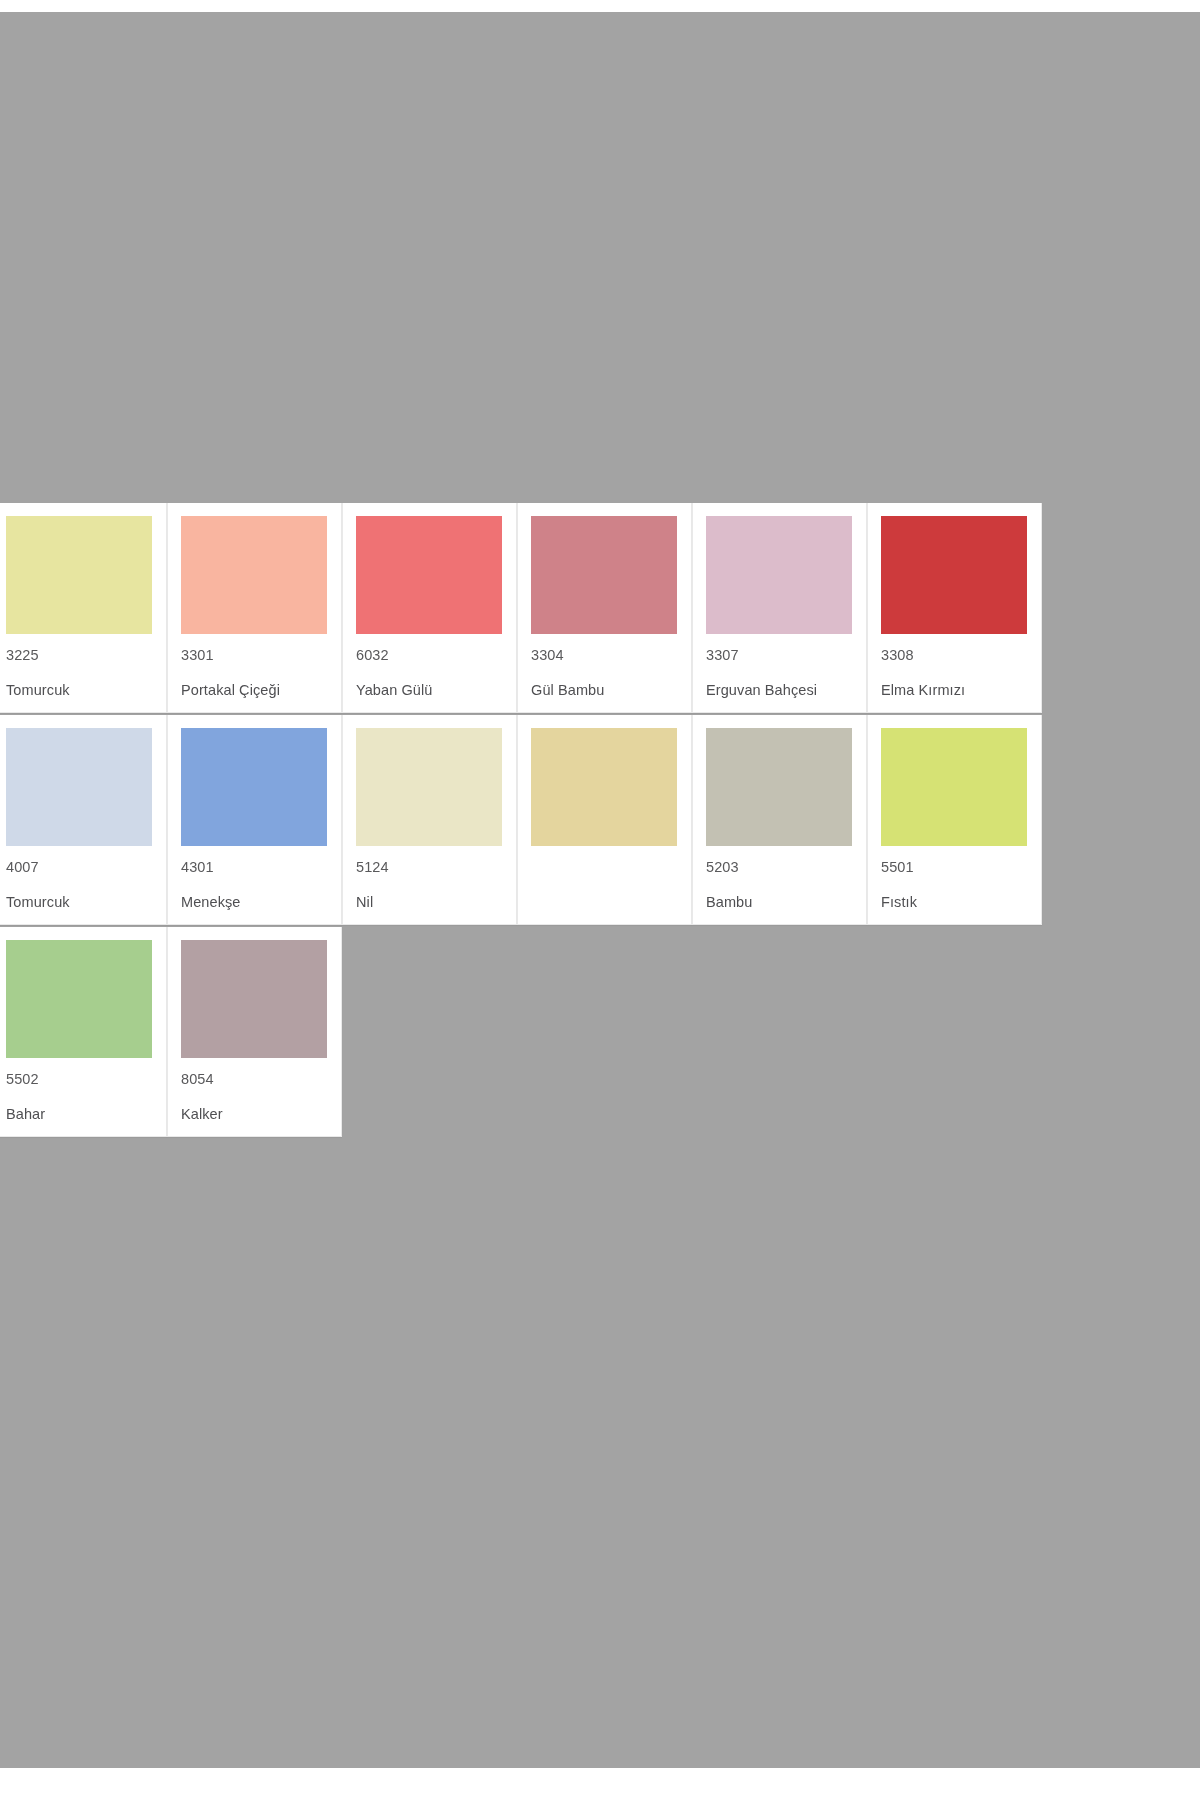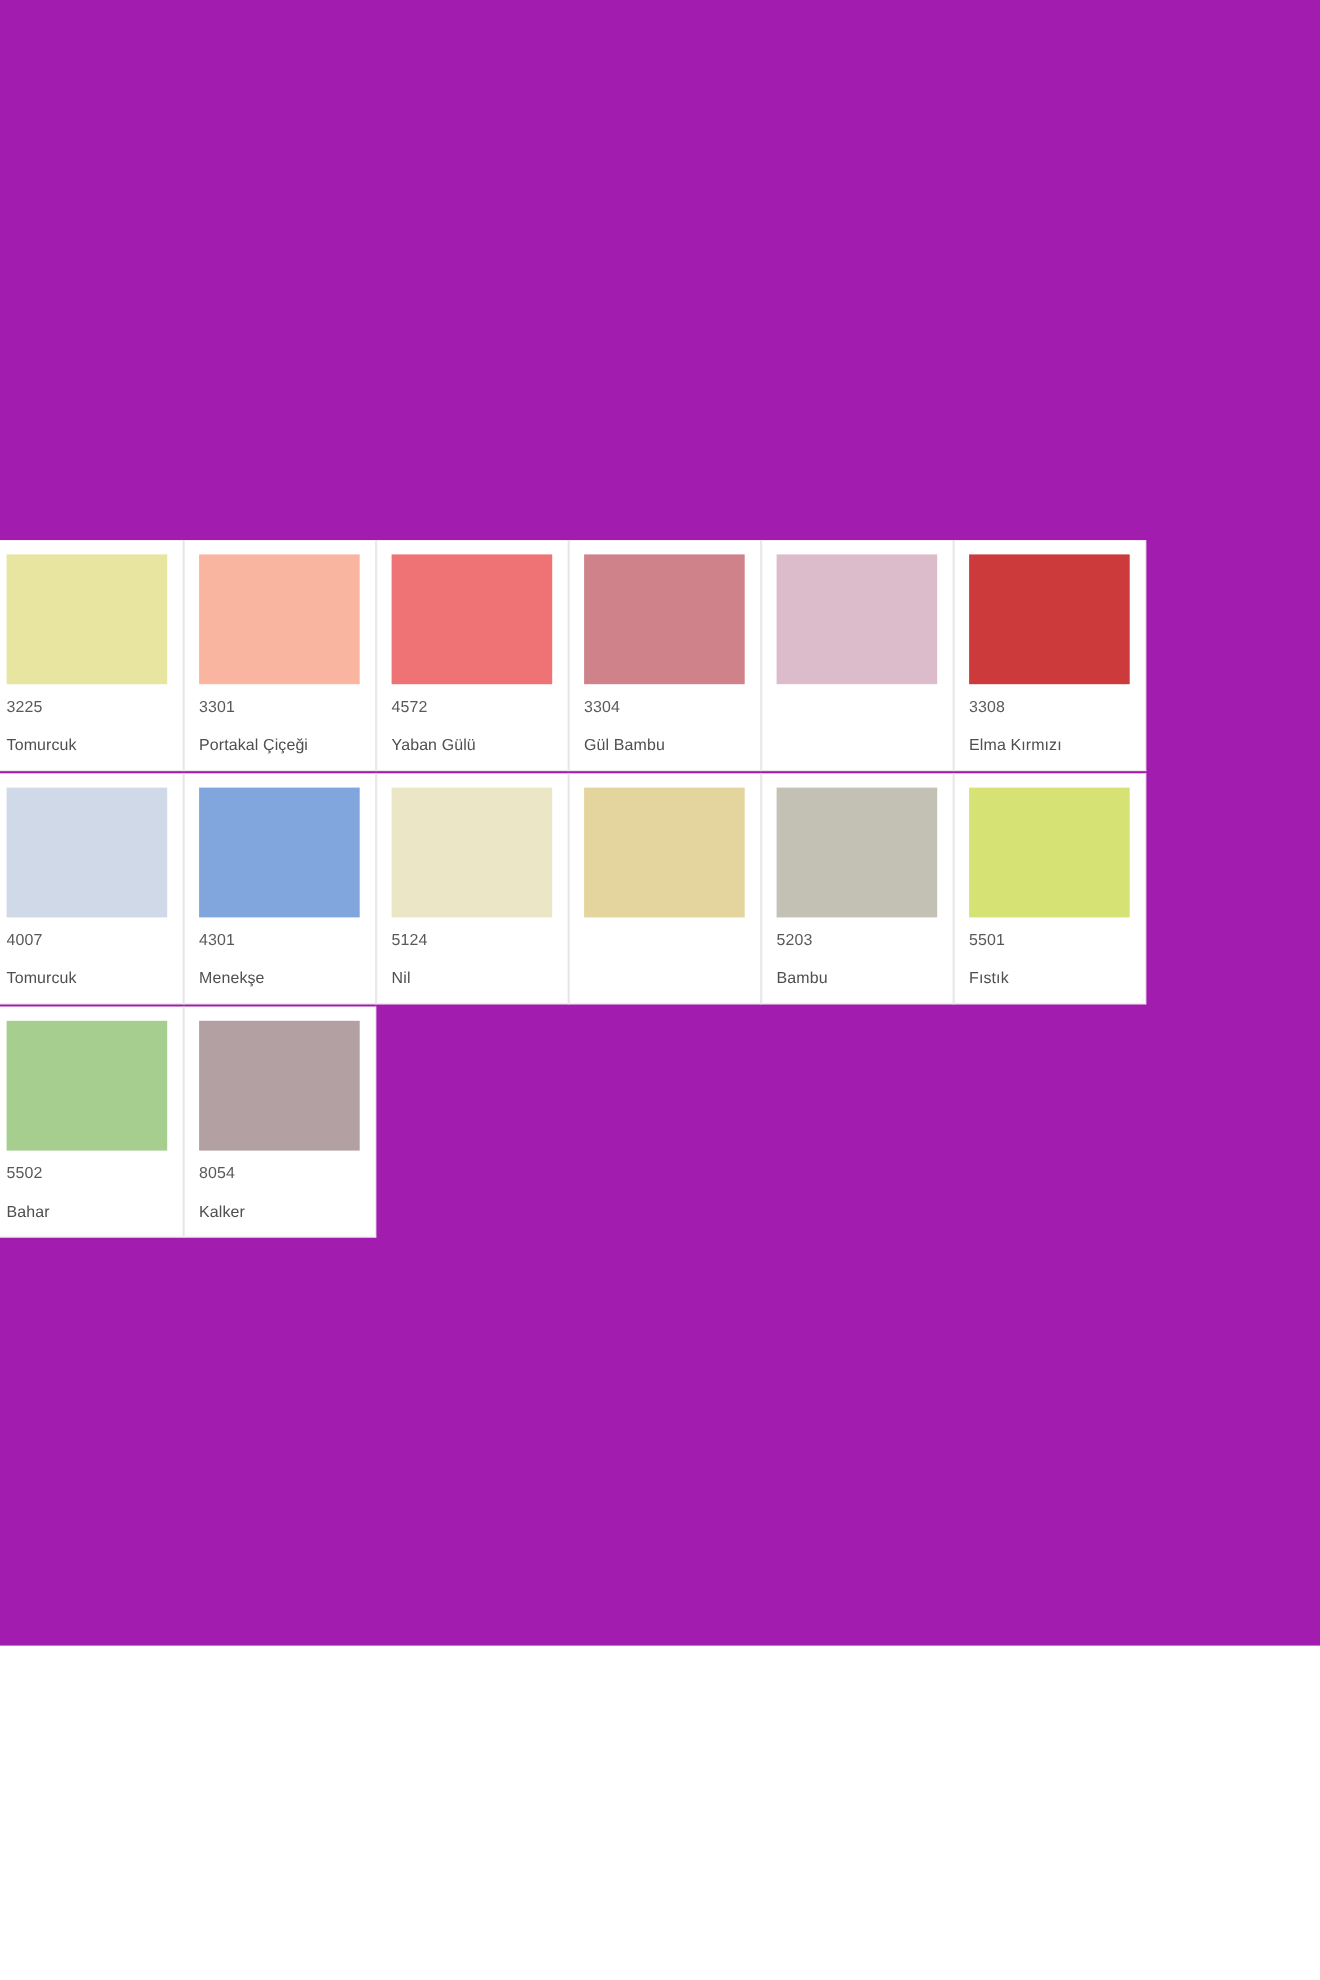--- a/index.html
+++ b/index.html
@@ -11,24 +11,24 @@
     height: 1800px;
     background: #ffffff;
     font-family: "Liberation Sans", "DejaVu Sans", sans-serif;
     overflow: hidden;
     position: relative;
   }
 
   #palette-page {
     position: absolute;
     left: 0;
-    top: 0;
+    top: 12px;
     width: 1200px;
-    height: 1496px;
-    background: #a21caf;
+    height: 1756px;
+    background: #a3a3a3;
   }
 
   #swatch-grid {
     position: absolute;
     left: -8px;
     top: 491px;
     width: 1210px;
     display: flex;
     flex-wrap: wrap;
     align-content: flex-start;
@@ -88,33 +88,37 @@
       <div class="swatch-card">
     <div class="swatch-chip" title="Portakal Çiçeği" style="background-color: rgb(249, 181, 160);"></div>
     <div class="swatch-meta">
       <div class="swatch-code">3301</div>
       <div class="swatch-name">Portakal Çiçeği</div>
     </div>
   </div>
       <div class="swatch-card">
     <div class="swatch-chip" title="Yaban Gülü" style="background-color: rgb(239, 114, 116);"></div>
     <div class="swatch-meta">
-      <div class="swatch-code">4572</div>
+      <div class="swatch-code">6032</div>
       <div class="swatch-name">Yaban Gülü</div>
     </div>
   </div>
       <div class="swatch-card">
     <div class="swatch-chip" title="Gül Kurusu" style="background-color: rgb(207, 130, 137);"></div>
     <div class="swatch-meta">
       <div class="swatch-code">3304</div>
       <div class="swatch-name">Gül Bambu</div>
     </div>
   </div>
       <div class="swatch-card">
     <div class="swatch-chip" title="Erguvan Bahçesi" style="background-color: rgb(220, 188, 203);"></div>
+    <div class="swatch-meta">
+      <div class="swatch-code">3307</div>
+      <div class="swatch-name">Erguvan Bahçesi</div>
+    </div>
   </div>
       <div class="swatch-card">
     <div class="swatch-chip" title="Elma Kırmızı" style="background-color: rgb(205, 58, 60);"></div>
     <div class="swatch-meta">
       <div class="swatch-code">3308</div>
       <div class="swatch-name">Elma Kırmızı</div>
     </div>
   </div>
       <div class="swatch-card">
     <div class="swatch-chip" title="Lavanta" style="background-color: rgb(207, 217, 232);"></div>

